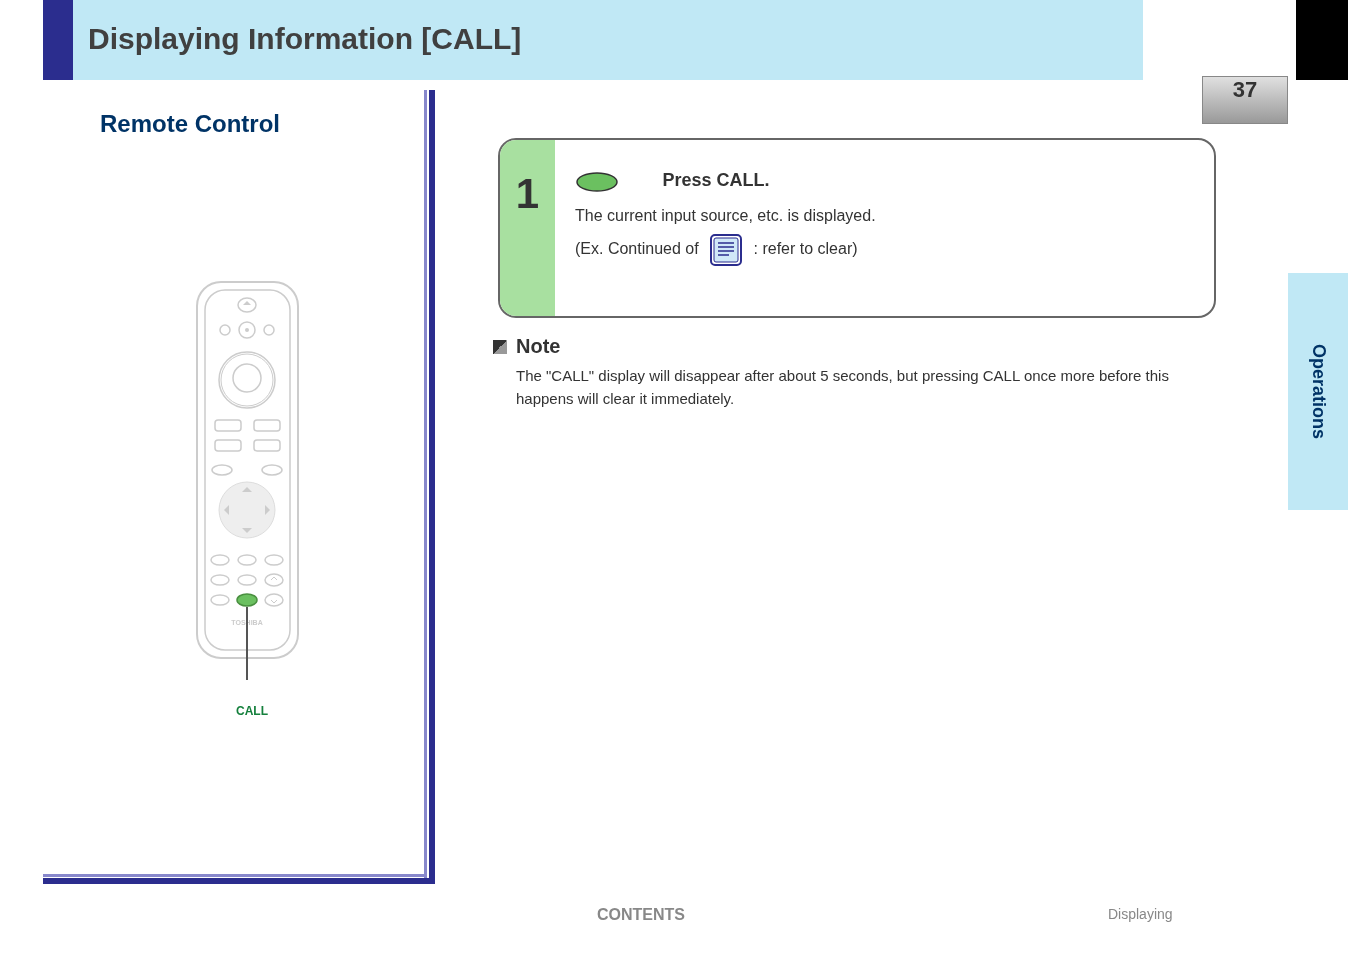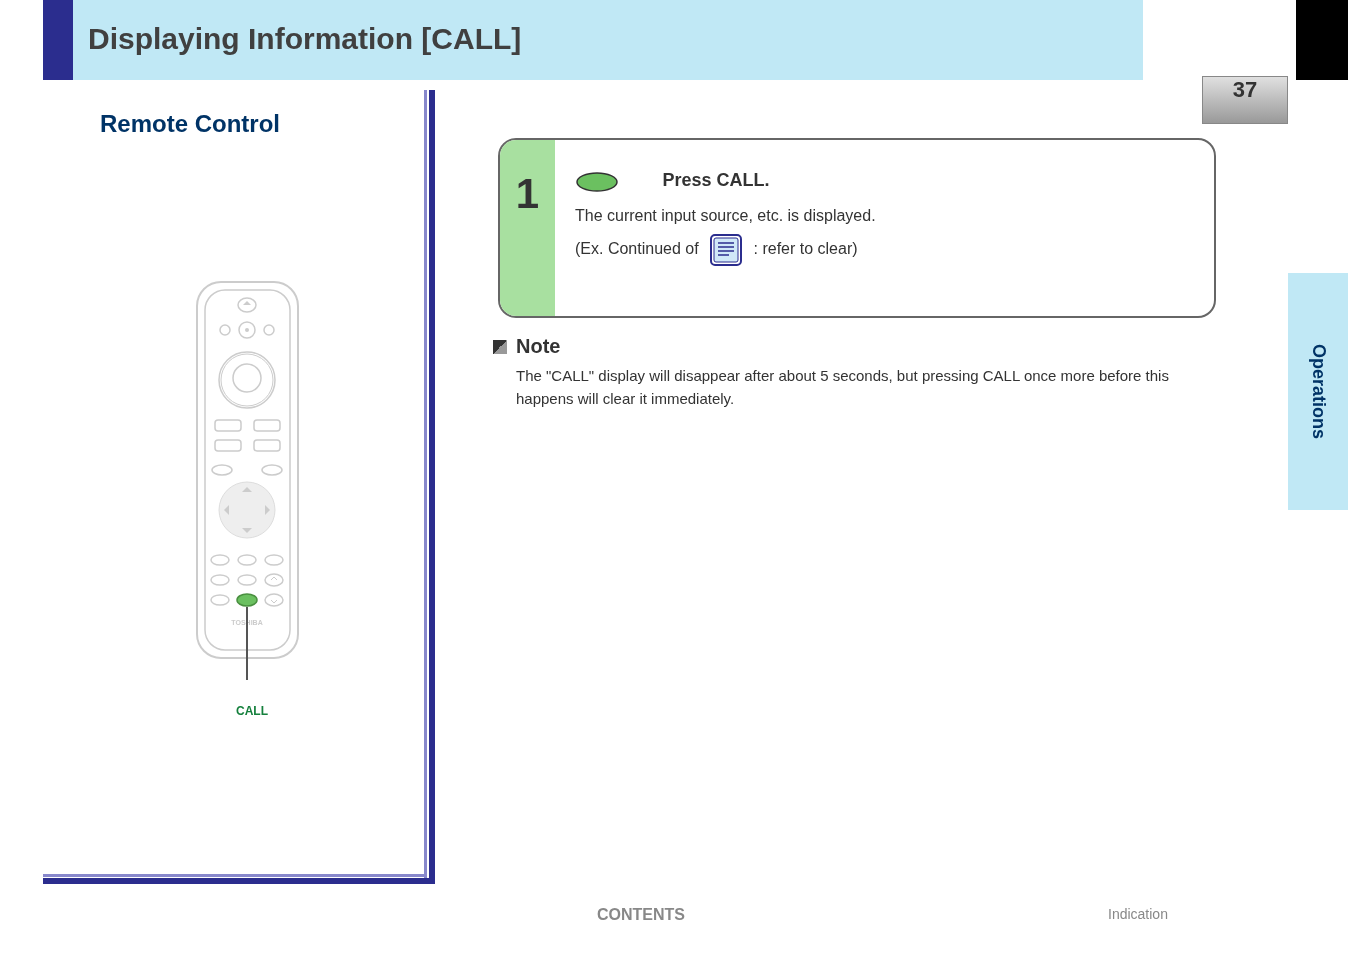--- a/index.html
+++ b/index.html
@@ -355,13 +355,13 @@
       </span>
     </div>
   </div>
 </div>
 
 <div class="note-marker"></div>
 <div class="note-title">Note</div>
 <div class="note-text">The "CALL" display will disappear after about 5 seconds, but pressing CALL once more before this happens will clear it immediately.</div>
 
 <div class="contents-link">CONTENTS</div>
-<div class="continued-label">Indication</div>
+<div class="continued-label">Displaying</div>
 
 </body></html>

